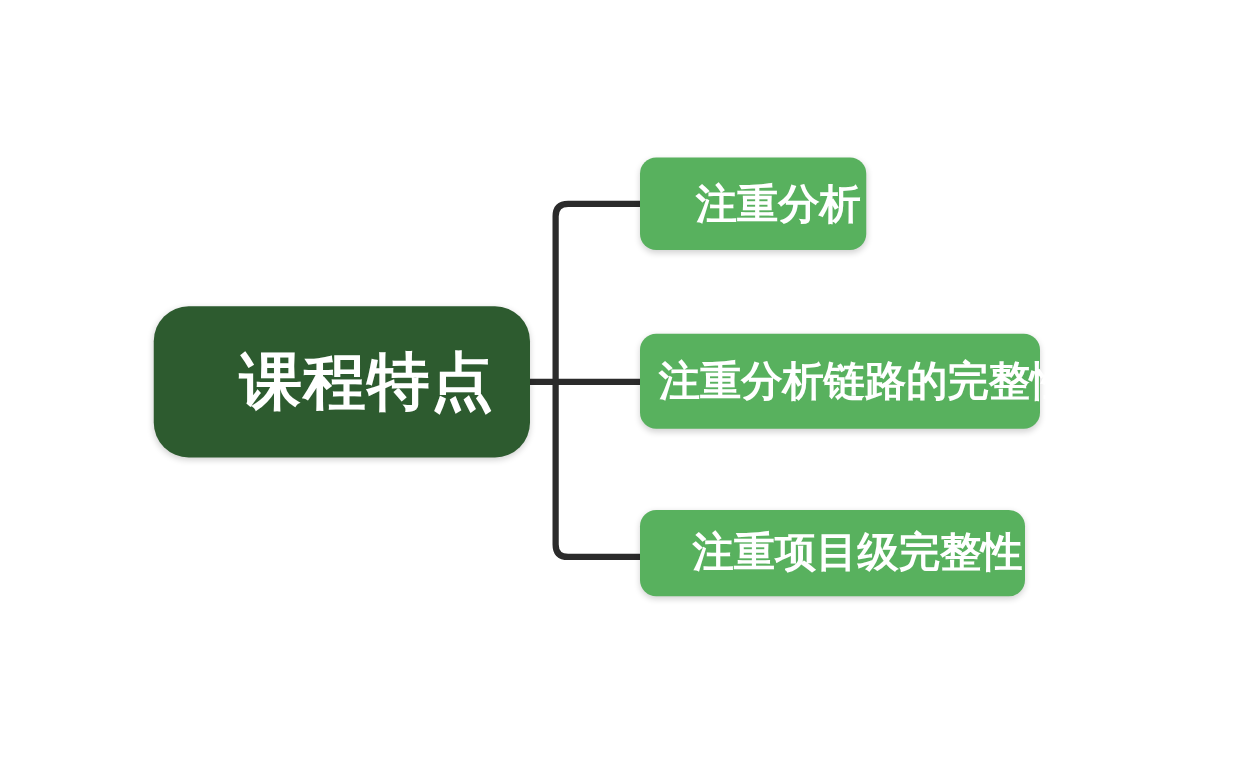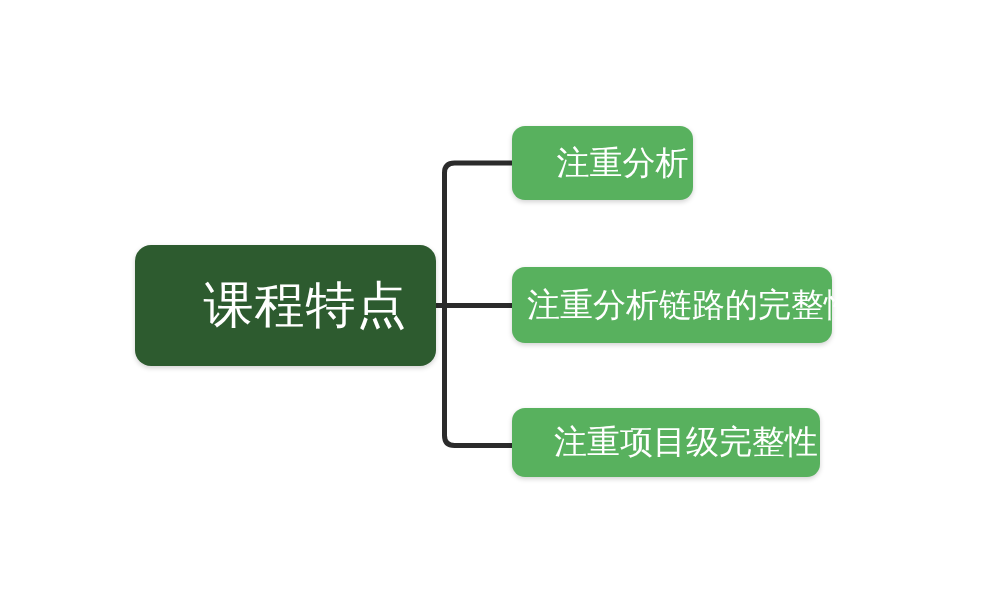--- a/index.html
+++ b/index.html
@@ -26,32 +26,32 @@
     stroke: var(--connector, #2b2b2b);
     stroke-width: 5;
     fill: none;
   }
   .node {
     position: absolute;
     display: flex;
     align-items: center;
     justify-content: center;
     color: var(--text, #ffffff);
-    font-weight: normal;
+    font-weight: bold;
     box-sizing: border-box;
     box-shadow: 0 2px 5px rgba(0,0,0,0.18);
     cursor: default;
     white-space: nowrap;
     padding-left: 40px;
   }
   .node-root {
-    left: 135px; top: 245px;
+    left: 123px; top: 245px;
     width: 301px; height: 121px;
     background: var(--root-fill, #2d5b2f);
-    border-radius: 16px;
+    border-radius: 28px;
     font-size: 50px;
     letter-spacing: 1px;
   }
   .node-child {
     background: var(--child-fill, #58b15e);
     border-radius: 13px;
     font-size: 33px;
   }
   .node-child-1 {
     left: 512px; top: 126px;

